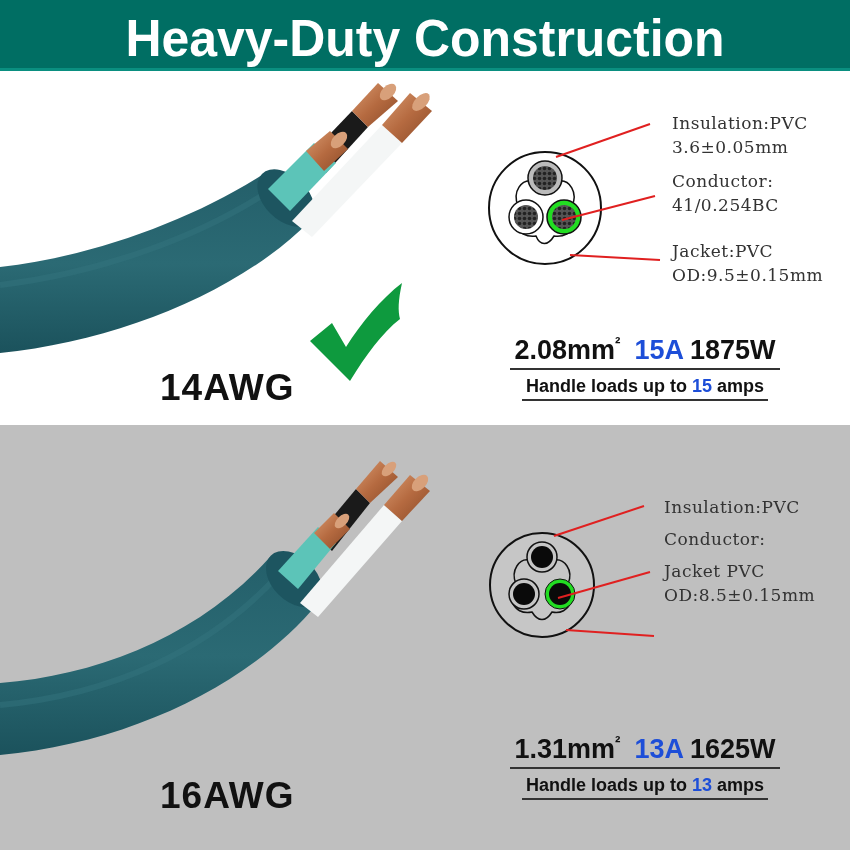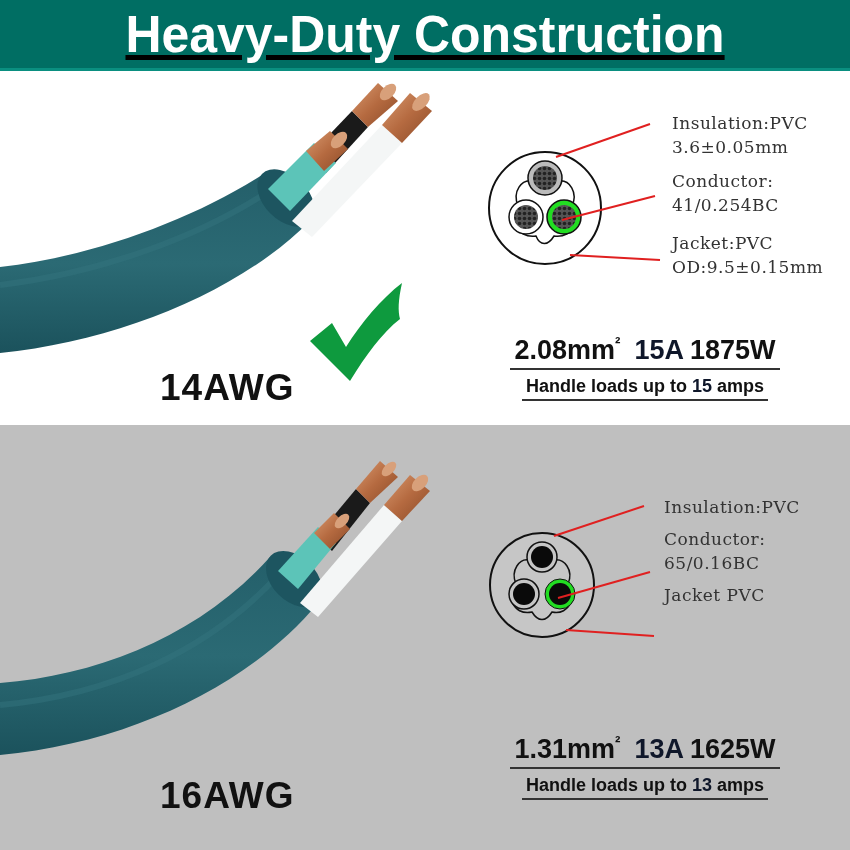--- a/index.html
+++ b/index.html
@@ -3,21 +3,21 @@
   <meta charset="utf-8">
   <style>
     html, body { margin: 0; padding: 0; }
     body {
       width: 850px; height: 850px; overflow: hidden; position: relative;
       font-family: "Liberation Sans", sans-serif; background: #ffffff;
     }
     .header {
       position: absolute; left: 0; top: 0; width: 850px; height: 68px;
       background: #006e63; border-bottom: 3px solid #0a8f80;
-      display: flex; align-items: center; justify-content: center; text-decoration: underline;
+      display: flex; align-items: flex-end; justify-content: center;
     }
     .header h1 {
       margin: 0; color: #ffffff; font-weight: bold; font-size: 52px;
       letter-spacing: 0px; transform: scaleX(0.96);
       font-family: "Liberation Sans", sans-serif;
     }
     .panel { position: absolute; left: 0; width: 850px; }
     .panel-top { top: 71px; height: 354px; background: #ffffff; }
     .panel-bottom { top: 425px; height: 425px; background: #bfbfbf; }
     .cable-svg { position: absolute; left: 0; top: 0; }
@@ -36,21 +36,21 @@
       font-family: "Liberation Sans", sans-serif; color: #111;
     }
     .rating .l1 {
       font-size: 27px; display: inline-block; padding: 0 4px 2px 4px;
       border-bottom: 2px solid #333; white-space: nowrap;
     }
     .rating .l2 {
       font-size: 18px; display: inline-block; padding: 2px 4px 2px 4px;
       border-bottom: 2px solid #333; white-space: nowrap; margin-top: 4px;
     }
-    .accent { color: #0f172a; }
+    .accent { color: #1d4ed8; }
     .sup { font-size: 0.6em; vertical-align: 0.6em; }
     .gap { display: inline-block; width: 14px; }
     .gap2 { display: inline-block; width: 6px; }
   </style>
 </head>
 <body>
 
 <div class="header">
   <h1>Heavy-Duty Construction</h1>
 </div>
@@ -113,21 +113,21 @@
     <line x1="74" y1="36" x2="168" y2="3" stroke="#e02020" stroke-width="2"></line>
     <line x1="80" y1="99" x2="173" y2="75" stroke="#e02020" stroke-width="2"></line>
     <line x1="88" y1="134" x2="178" y2="139" stroke="#e02020" stroke-width="2"></line>
   </svg>
 
   <div class="spec" style="left:672px; top:40px;">
     <div class="line">Insulation:PVC</div>
     <div class="line">3.6±0.05mm</div>
     <div class="line" style="margin-top:10px;">Conductor:</div>
     <div class="line">41/0.254BC</div>
-    <div class="line" style="margin-top:14px;">Jacket:PVC</div>
+    <div class="line" style="margin-top:22px;">Jacket:PVC</div>
     <div class="line">OD:9.5±0.15mm</div>
   </div>
 
   <div class="rating" style="left:440px; top:263px; width:410px;">
     <div class="l1"><span>2.08mm</span><span class="sup">²</span><span class="gap"></span><span class="accent">15A</span><span class="gap2"></span><span>1875W</span></div><br>
     <div class="l2"><span>Handle loads up to</span> <span class="accent">15</span> <span>amps</span></div>
   </div>
 </div>
 
 <div class="panel panel-bottom">
@@ -170,21 +170,21 @@
     <circle cx="78" cy="94" r="15" fill="#22dd22" stroke="#111" stroke-width="1"></circle>
     <circle cx="78" cy="94" r="11" fill="#0a0a0a"></circle>
     <line x1="72" y1="36" x2="162" y2="6" stroke="#e02020" stroke-width="2"></line>
     <line x1="76" y1="98" x2="168" y2="72" stroke="#e02020" stroke-width="2"></line>
     <line x1="84" y1="130" x2="172" y2="136" stroke="#e02020" stroke-width="2"></line>
   </svg>
 
   <div class="spec" style="left:664px; top:70px;">
     <div class="line">Insulation:PVC</div>
     <div class="line" style="margin-top:8px;">Conductor:</div>
-    <div class="line">65/0.16BC</div>
     <div class="line" style="margin-top:8px;">Jacket PVC</div>
+    <div class="line">OD:8.5±0.15mm</div>
   </div>
 
   <div class="rating" style="left:440px; top:308px; width:410px;">
     <div class="l1"><span>1.31mm</span><span class="sup">²</span><span class="gap"></span><span class="accent">13A</span><span class="gap2"></span><span>1625W</span></div><br>
     <div class="l2"><span>Handle loads up to</span> <span class="accent">13</span> <span>amps</span></div>
   </div>
 </div>
 
 </body></html>

